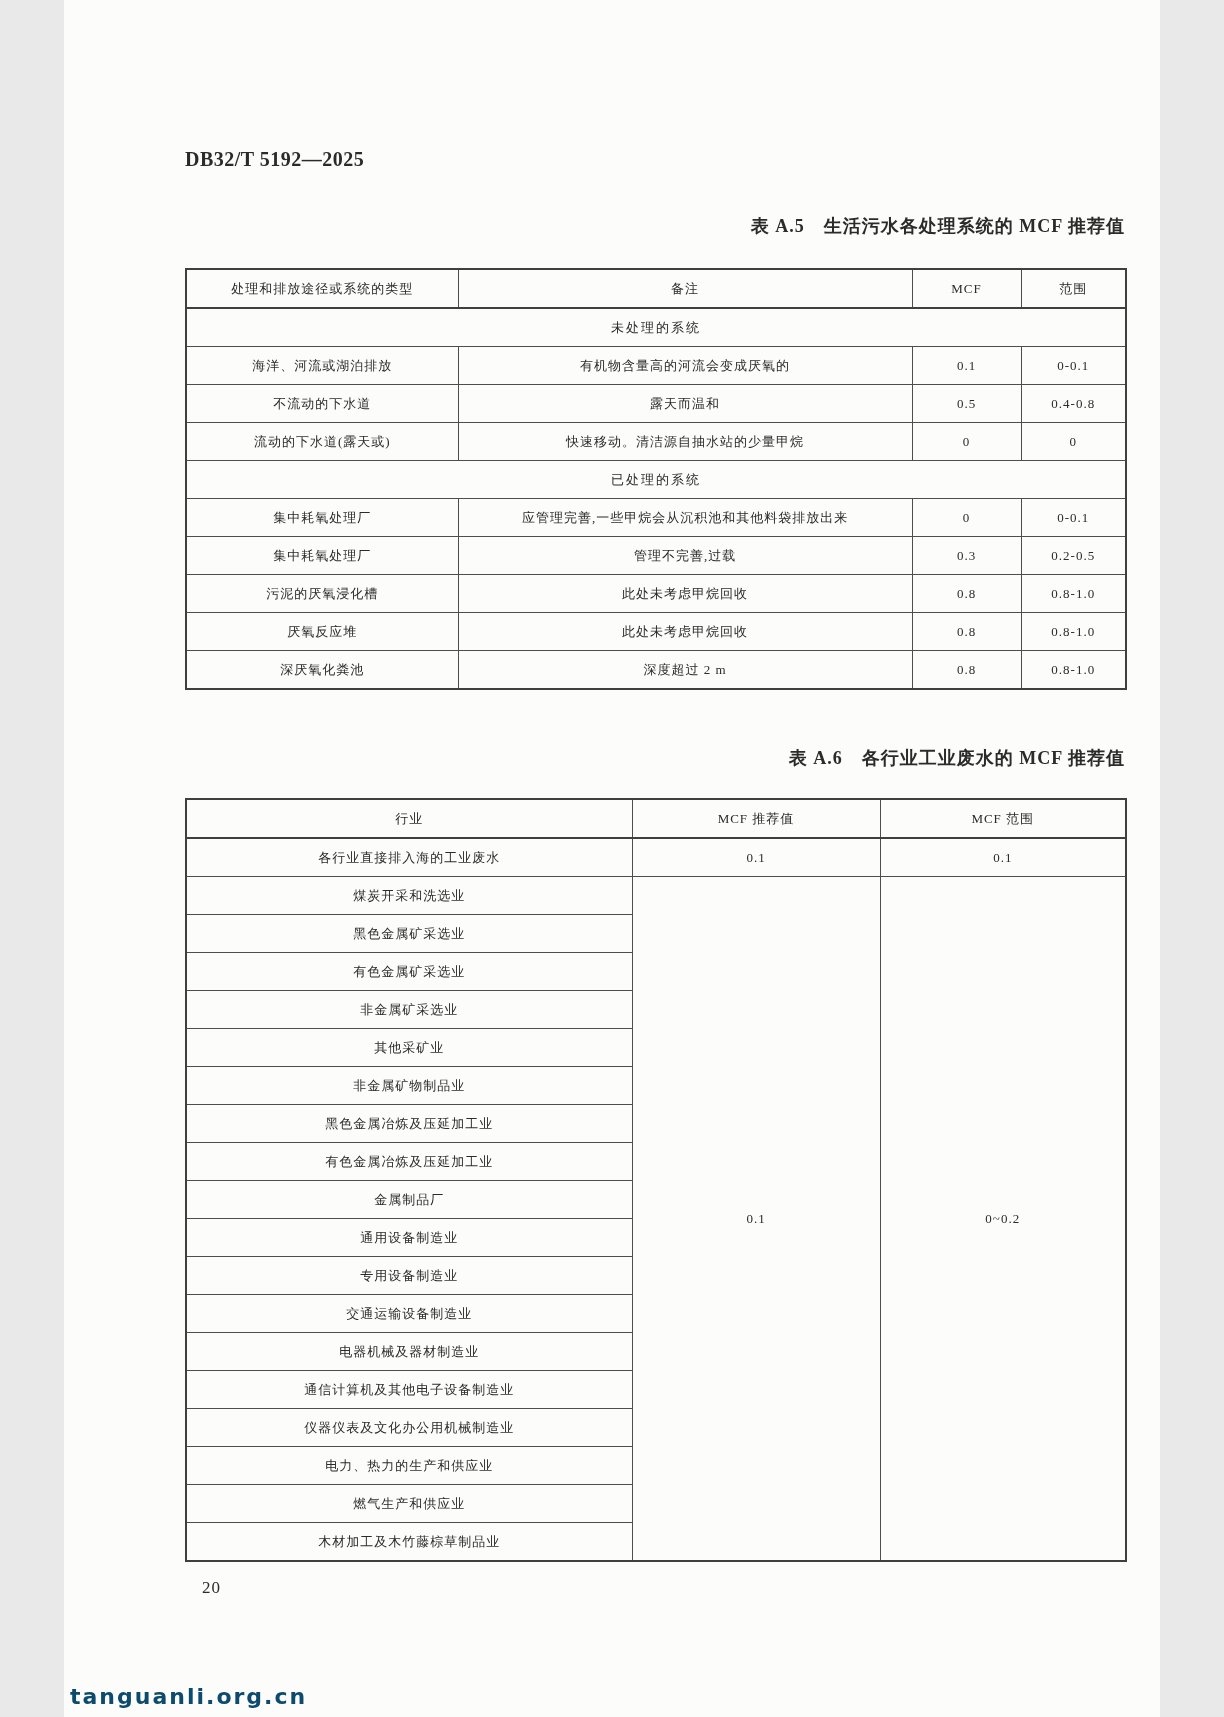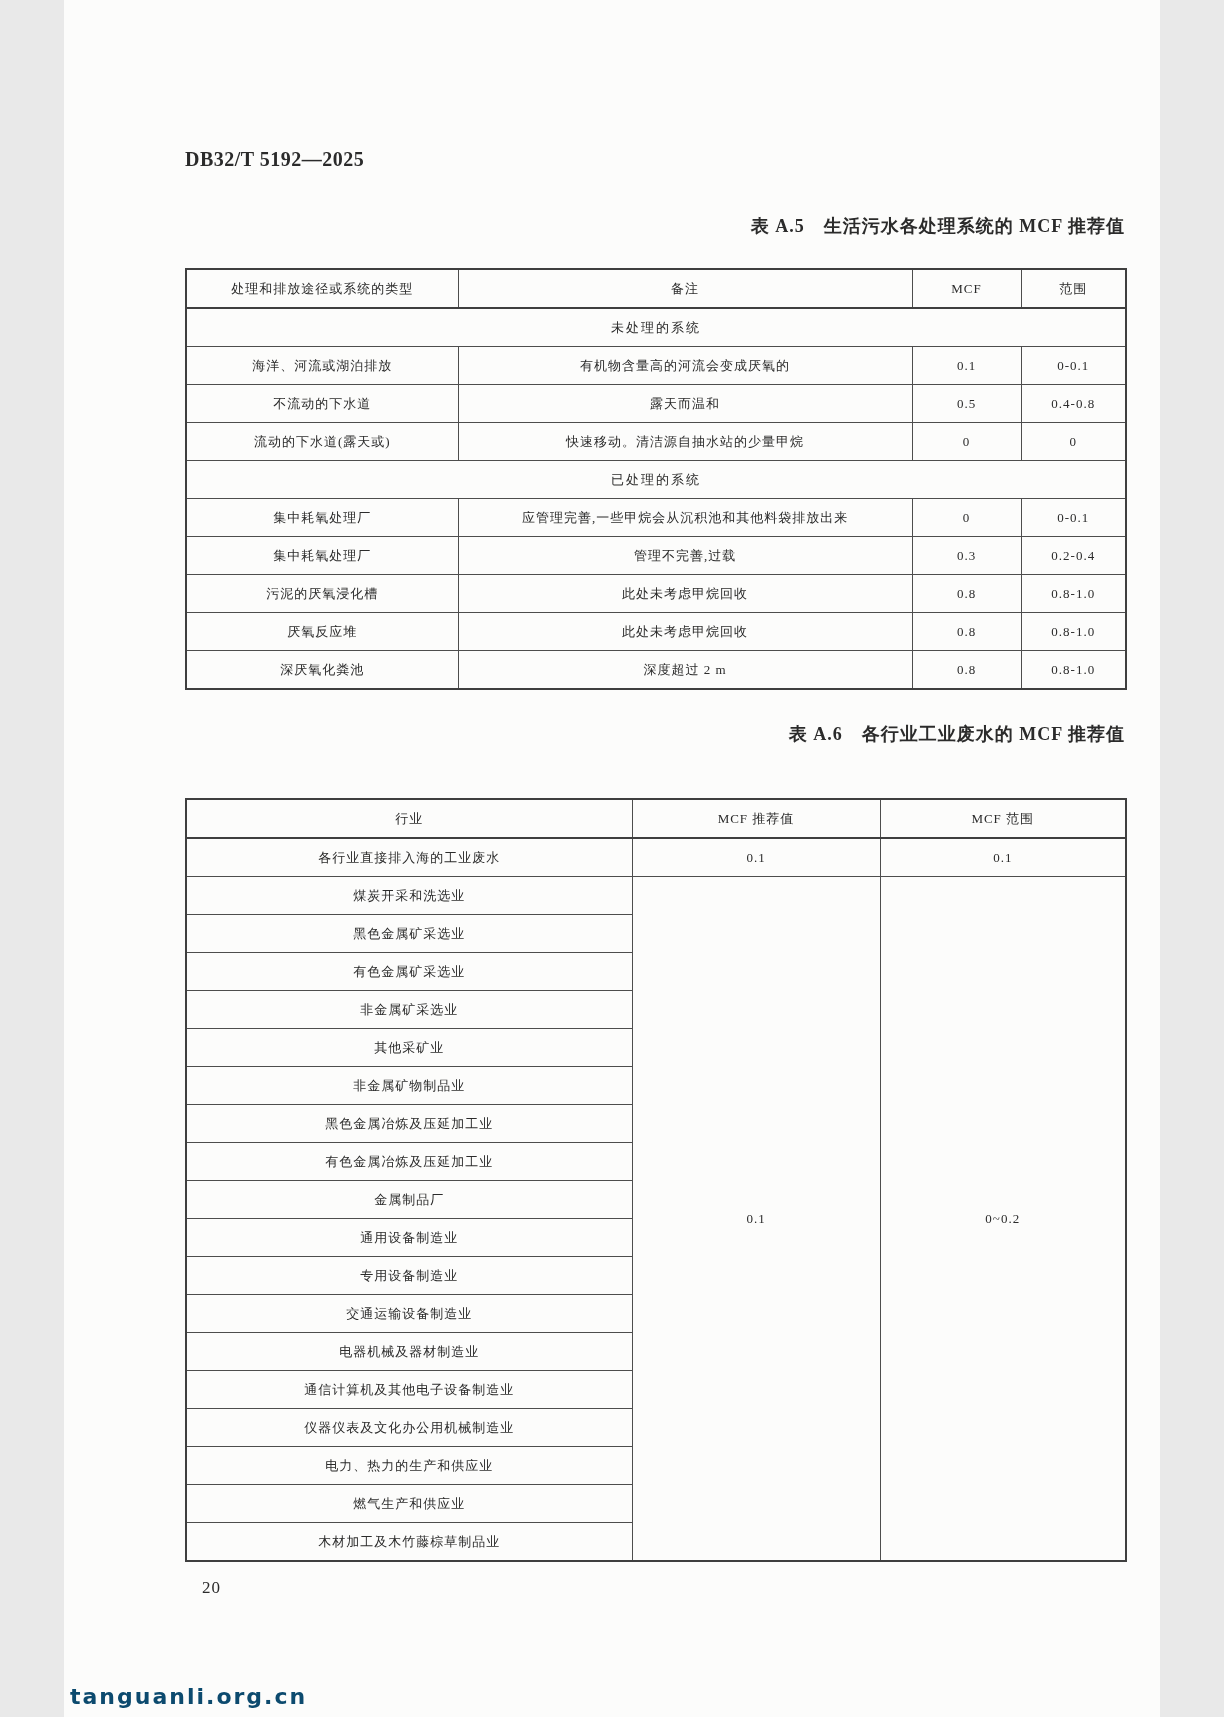--- a/index.html
+++ b/index.html
@@ -14,21 +14,21 @@
   }
   .doc-code{
     position:absolute;left:121px;top:148px;
     font-size:20px;font-weight:bold;letter-spacing:0.5px;
   }
   .tbl-title{
     position:absolute;left:121px;width:940px;
     text-align:right;font-size:18px;font-weight:bold;letter-spacing:1px;
   }
   .tbl-title.a5{top:214px;}
-  .tbl-title.a6{top:722px;}
+  .tbl-title.a6{top:746px;}
   table{
     position:absolute;left:121px;
     width:940px;border-collapse:collapse;table-layout:fixed;
     font-size:13px;
     border:2px solid #3f3f3f;
     background:#fcfcfb;
   }
   table.a5{top:268px;}
   table.a6{top:798px;}
   th,td{
@@ -103,21 +103,21 @@
         <tr>
           <td>集中耗氧处理厂</td>
           <td>应管理完善,一些甲烷会从沉积池和其他料袋排放出来</td>
           <td>0</td>
           <td>0-0.1</td>
         </tr>
         <tr>
           <td>集中耗氧处理厂</td>
           <td>管理不完善,过载</td>
           <td>0.3</td>
-          <td>0.2-0.4</td>
+          <td>0.2-0.5</td>
         </tr>
         <tr>
           <td>污泥的厌氧浸化槽</td>
           <td>此处未考虑甲烷回收</td>
           <td>0.8</td>
           <td>0.8-1.0</td>
         </tr>
         <tr>
           <td>厌氧反应堆</td>
           <td>此处未考虑甲烷回收</td>

